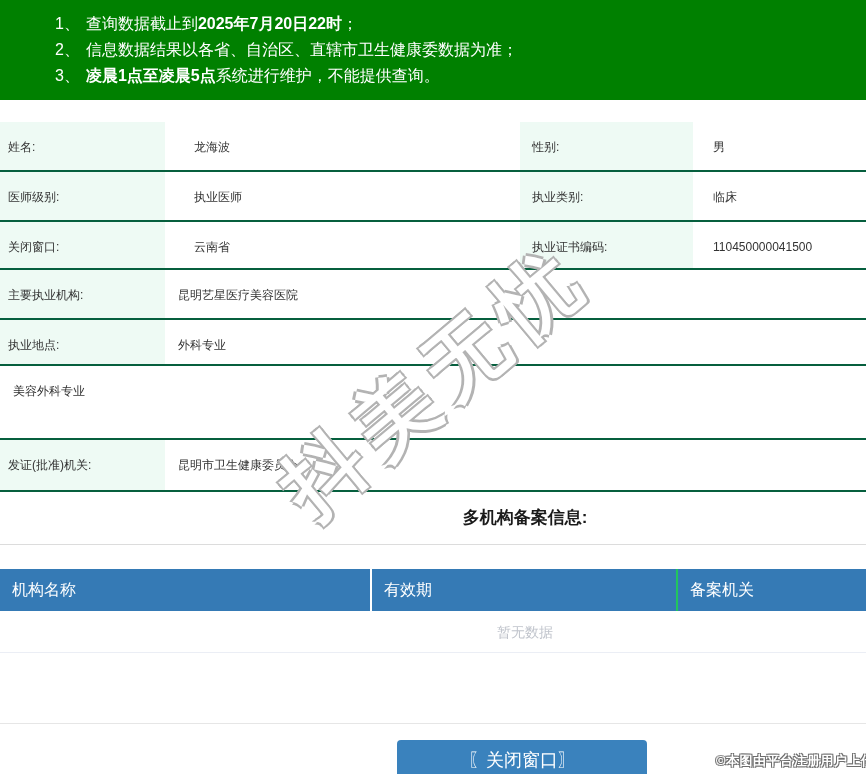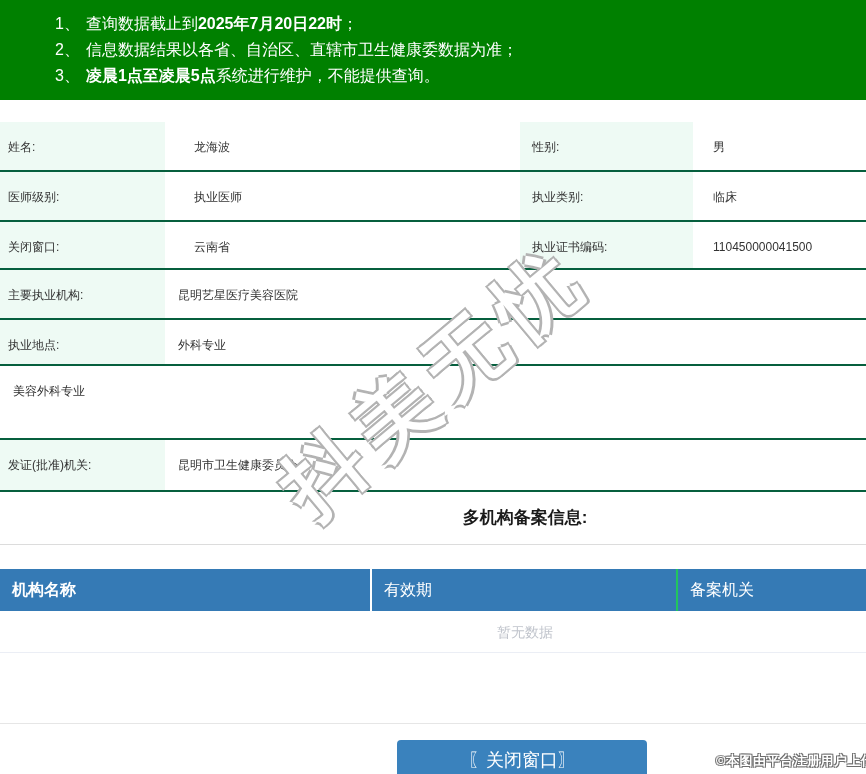--- a/index.html
+++ b/index.html
@@ -38,21 +38,21 @@
     text-align:center; font-size:17px; font-weight:bold; color:#1a1a1a;
   }
   .hr { position:absolute; left:0; width:1050px; height:0; border-top:1px solid #dcdcdc; }
   .hr1 { top:544px; }
   .hr2 { top:723px; border-top-color:#e6e6e6; }
   .reg-header {
     position:absolute; top:569px; left:0; width:1050px; height:42px;
     background:#357ab5; color:#fff; display:flex; font-size:16px;
   }
   .rcol { padding:11px 0 0 12px; }
-  .c1 { width:372px; border-right:2px solid #fff;font-weight:bold; }
+  .c1 { width:372px; border-right:2px solid #fff; }
   .c2 { width:306px; border-right:2px solid #22c55e; }
   .c3 { flex:1; }
   .empty-row {
     position:absolute; top:611px; left:0; width:1050px; height:42px;
     line-height:42px; text-align:center; color:#c0c4cc; font-size:14px;
     border-bottom:1px solid #ebeef5;
   }
 
   
   .close-btn {

